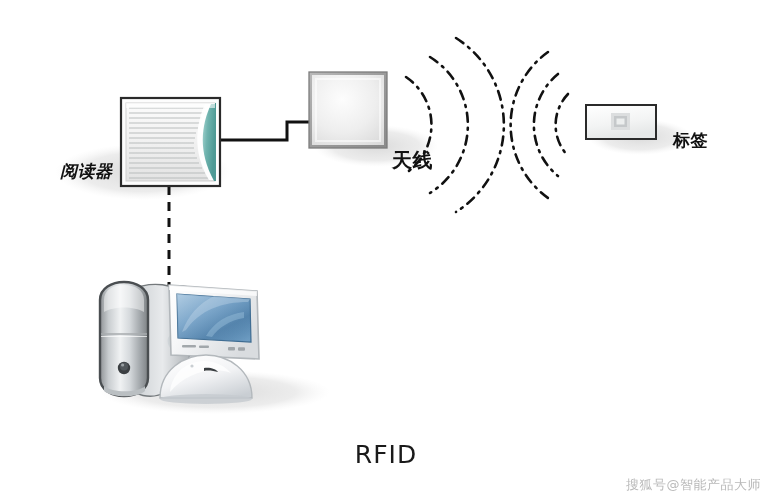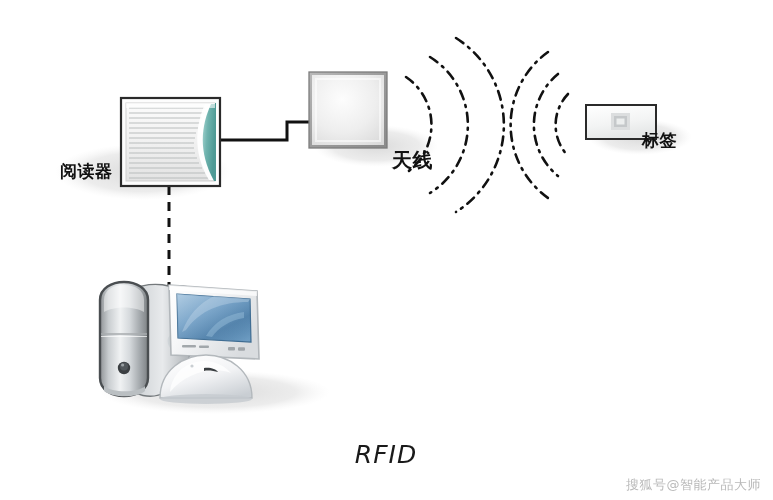--- a/index.html
+++ b/index.html
@@ -28,41 +28,40 @@
   #title {
     position: absolute;
     left: 0;
     top: 440px;
     width: 772px;
     text-align: center;
     font-family: "DejaVu Sans", sans-serif;
     font-size: 25px;
     color: #1a1a1a;
     letter-spacing: 1px;
-    font-style: italic;
   }
   #watermark {
     position: absolute;
     right: 12px;
     bottom: 6px;
     font-family: "DejaVu Sans", sans-serif;
     font-size: 13px;
     color: #b9b9b9;
     letter-spacing: 0.5px;
     white-space: nowrap;
     margin-top: 8px;
   }
   svg.layer {
     position: absolute;
     left: 0;
     top: 0;
   }
-  .lbl-reader  { left: 60px;  top: 160px; font-size: 17px; }
+  .lbl-reader  { left: 60px;  top: 160px; font-size: 17px; font-style: italic; }
   .lbl-antenna { left: 392px; top: 147px; font-size: 20px; }
-  .lbl-tag     { left: 642px; top: 129px; font-size: 17px; }
+  .lbl-tag     { left: 673px; top: 129px; font-size: 17px; }
   .lbl-computer{ left: 236px; top: 387px; font-size: 17px; }
 </style>
 </head>
 <body>
 
 <div id="canvas">
 
   <svg class="layer" width="773" height="500" viewBox="0 0 773 500">
     <defs>
 

